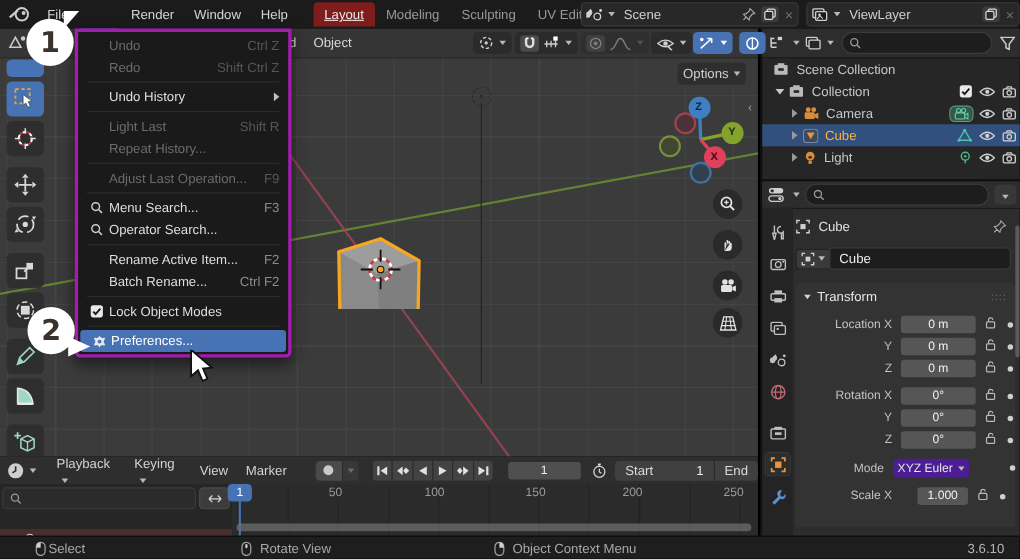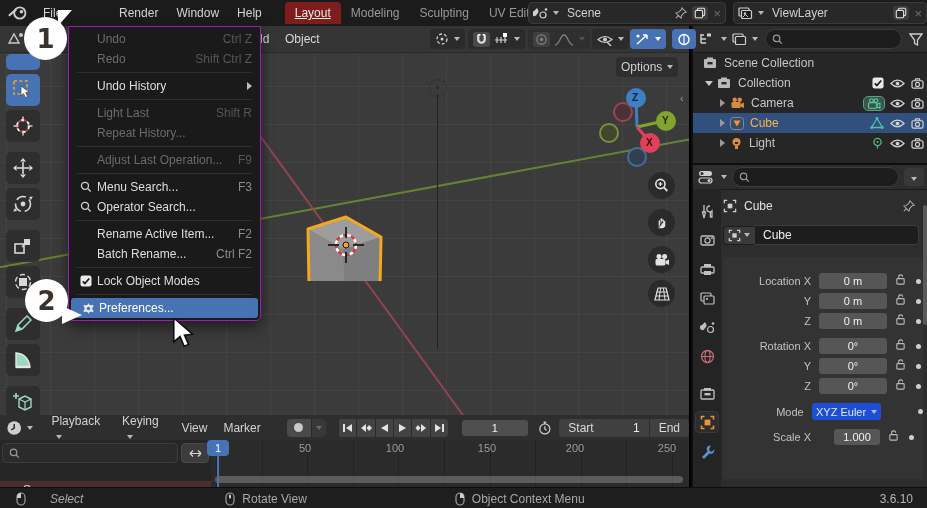--- a/index.html
+++ b/index.html
@@ -25,21 +25,21 @@
       repeating-linear-gradient(0deg,rgba(255,255,255,.045) 0 1px,transparent 1px 38px),
       repeating-linear-gradient(90deg,rgba(255,255,255,.045) 0 1px,transparent 1px 44px);
     background-position:0 14px,6px 0;}
   #vp-header{left:0;top:26px;width:689px;height:26px;background:#353535;border-bottom:1px solid #282828;z-index:5;}
   .hdr-chip{height:20px;background:#2b2b2b;border-radius:4px;display:flex;align-items:center;padding:0 5px;color:#cfcfcf;}
   .tool-btn{width:34px;height:32px;background:#2e2e2eE6;border-radius:5px;display:flex;align-items:center;justify-content:center;}
   .tool-btn.active{background:#4772b3;}
   .nav-btn{position:absolute;width:27px;height:27px;border-radius:50%;background:rgba(40,40,40,.85);
            display:flex;align-items:center;justify-content:center;color:#d5d5d5;}
   
-  #edit-menu{left:68px;top:26px;width:191px;background:#1a1a1a;border:1px solid #a21caf;
+  #edit-menu{left:68px;top:26px;width:191px;background:#1a1a1a;border:3px solid #a21caf;
              border-radius:0 0 5px 5px;z-index:50;padding:2px 0;box-shadow:0 6px 14px rgba(0,0,0,.5);}
   .mi{height:20px;display:flex;align-items:center;padding:0 8px 0 6px;}
   .mi .ic{width:22px;display:flex;justify-content:center;}
   .mi .lbl{color:#dedede;}
   .mi.dis .lbl{color:#6b6b6b;}
   .mi .sc{margin-left:auto;color:#8b8b8b;}
   .mi.dis .sc{color:#565656;}
   .mi.hl{background:#4772b3;border-radius:3px;margin:0 2px;}
   .mi.hl .lbl{color:#fff;}
   .msep{height:1px;background:#2e2e2e;margin:3px 8px;}
@@ -49,21 +49,21 @@
   .ol-row{height:20px;display:flex;align-items:center;padding-left:4px;color:#c6c6c6;}
   .ol-row.sel{background:#31507d;}
   .ol-tri{width:0;height:0;border-top:4px solid transparent;border-bottom:4px solid transparent;border-left:5px solid #9a9a9a;margin:0 5px;}
   .ol-tri.open{border-left:4px solid transparent;border-right:4px solid transparent;border-top:5px solid #c9c9c9;border-bottom:none;margin:0 4px;}
   .ol-cols{margin-left:auto;display:flex;align-items:center;gap:6px;padding-right:5px;}
   #properties{left:691px;top:163px;width:236px;height:324px;background:#2d2d2d;border-left:2px solid #0e0e0e;border-top:2px solid #0e0e0e;}
   #prop-tabs{position:absolute;left:0;top:24px;width:28px;height:300px;background:#242424;display:flex;flex-direction:column;align-items:center;gap:9px;padding-top:12px;}
   .ptab{width:22px;height:20px;display:flex;align-items:center;justify-content:center;border-radius:3px;}
   .ptab.active{background:#2d2d2d;outline:1px solid #3a3a3a;}
   .pfield{background:#565656;border-radius:3px;height:16px;display:flex;align-items:center;justify-content:center;color:#f1f1f1;font-size:11px;}
-  .pdrop{background:#1d4ed8;border-radius:3px;height:17px;display:flex;align-items:center;justify-content:center;color:#e6e6e6;font-size:11px;}
+  .pdrop{background:#4c1d95;border-radius:3px;height:17px;display:flex;align-items:center;justify-content:center;color:#e6e6e6;font-size:11px;}
   .plabel{color:#c2c2c2;font-size:11px;text-align:right;}
   .lockic{color:#b9b9b9;}
   .animdot{width:5px;height:5px;border-radius:50%;background:#cfcfcf;}
   .search-box{background:#1d1d1d;border:1px solid #3c3c3c;border-radius:10px;height:18px;display:flex;align-items:center;padding:0 6px;color:#9a9a9a;}
   
   #timeline{left:0;top:415px;width:689px;height:72px;background:#2e2e2e;}
   #tl-header{height:25px;display:flex;align-items:center;border-bottom:1px solid #202020;}
   .tl-menu{color:#d2d2d2;padding:0 8px;}
   .pb-btn{width:19px;height:18px;background:#434343;border-left:1px solid #2a2a2a;display:flex;align-items:center;justify-content:center;}
   #tl-channels{position:absolute;left:0;top:25px;width:211px;height:47px;background:#262626;}
@@ -659,20 +659,25 @@
         <svg width="13" height="13" viewBox="0 0 15 15">
             <path d="M1.5 4.5v-3h3M10.5 1.5h3v3M13.5 10.5v3h-3M4.5 13.5h-3v-3" fill="none" stroke="#cfcfcf" stroke-width="1.4"></path>
             <rect x="5" y="5" width="5" height="5" fill="#cfcfcf"></rect>
           </svg>
         <span class="chev" style="margin-left:3px;"></span>
       </span>
       <span style="flex:1;background:#1d1d1d;border:1px solid #3c3c3c;border-radius:0 4px 4px 0;height:18px;display:flex;align-items:center;padding-left:8px;color:#ececec;margin-right:4px;">Cube</span>
     </div>
 
     <div style="margin-top:12px;background:#333333;border-radius:5px 5px 0 0;padding:6px 0 4px 0;height:212px;">
+      <div class="row" style="padding:0 8px;gap:6px;">
+        <span class="chev" style="margin-left:0;border-top-color:#d5d5d5;"></span>
+        <span style="color:#e4e4e4;">Transform</span>
+        <span style="margin-left:auto;color:#7c7c7c;letter-spacing:1px;font-size:9px;">::::</span>
+      </div>
 
       <div class="row" style="margin-top:10px;">
           <span class="plabel" style="width:88px;">Location X</span>
           <span class="pfield" style="width:68px;margin-left:8px;">0 m</span>
           <span class="lockic" style="margin-left:8px;"><svg width="11" height="11" viewBox="0 0 12 12">
               <rect x="2" y="5" width="8" height="6" rx="1" fill="none" stroke="#b9b9b9" stroke-width="1.2"></rect>
               <path d="M4 5V3.4A2.2 2.2 0 018.4 3" fill="none" stroke="#b9b9b9" stroke-width="1.2"></path>
             </svg></span>
           <span class="animdot" style="margin-left:10px;"></span>
         </div>
@@ -834,21 +839,21 @@
     <span class="ruler-num" style="left:276px;">150</span>
     <span class="ruler-num" style="left:364px;">200</span>
     <span class="ruler-num" style="left:456px;">250</span>
     <div class="abs" style="left:6px;top:0;width:2px;height:47px;background:#4772b3;"></div>
     <div class="abs" style="left:-4px;top:0;width:22px;height:16px;background:#4772b3;border-radius:4px;color:#fff;display:flex;align-items:center;justify-content:center;font-size:11px;">1</div>
     <div class="abs" style="left:4px;top:36px;width:468px;height:7px;background:#6e6e6e;border-radius:4px;opacity:.75;"></div>
   </div>
 </div>
 
 <div id="statusbar" class="abs">
-  <span class="row" style="margin-left:16px;gap:24px;font-style:italic;">
+  <span class="row" style="margin-left:32px;gap:2px;">
     <svg width="10" height="14" viewBox="0 0 10 14">
         <rect x="1" y="1" width="8" height="12" rx="4" fill="none" stroke="#9d9d9d" stroke-width="1.2"></rect>
         <path d="M5 1a4 4 0 00-4 4v1h4z" fill="#cfcfcf"></path>
       </svg>
     <span>Select</span>
   </span>
   <span class="row" style="margin-left:142px;gap:7px;">
     <svg width="10" height="14" viewBox="0 0 10 14">
         <rect x="1" y="1" width="8" height="12" rx="4" fill="none" stroke="#9d9d9d" stroke-width="1.2"></rect>
         <rect x="4" y="2.5" width="2" height="4" rx="1" fill="#cfcfcf"></rect>

